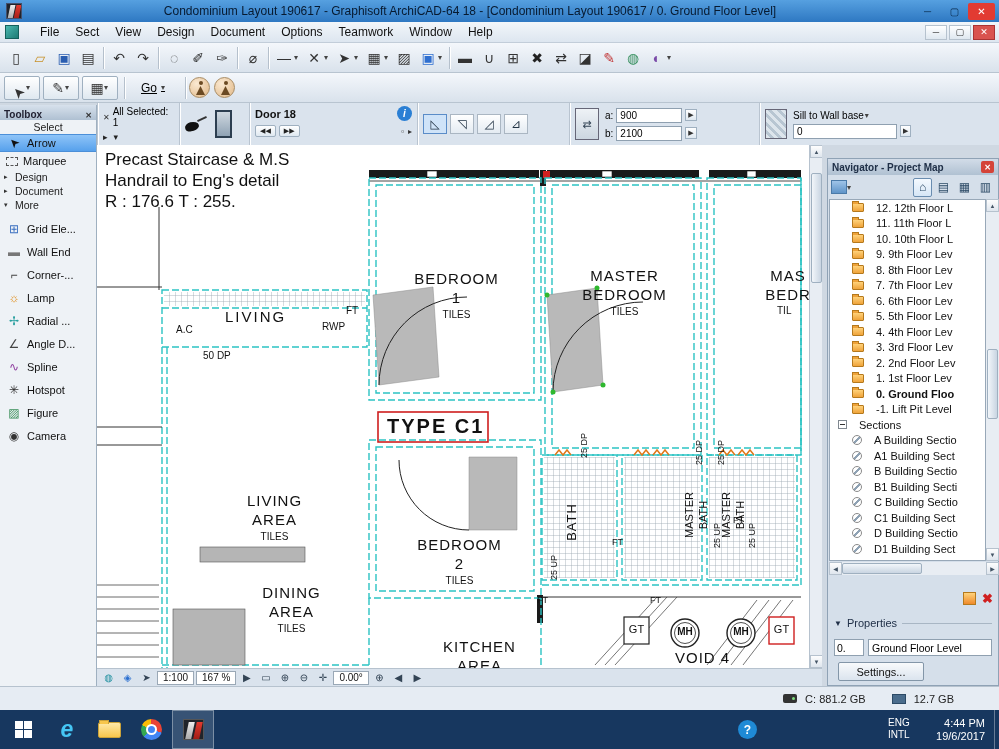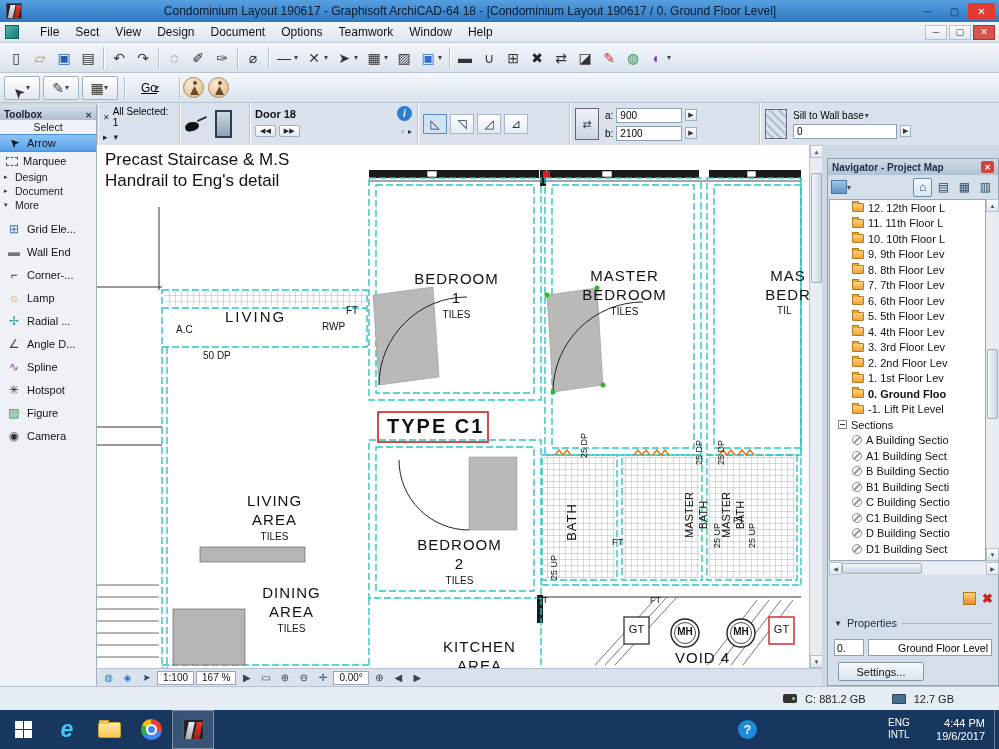--- a/index.html
+++ b/index.html
@@ -26,21 +26,21 @@
 #toolbar1,#toolbar2{position:absolute;left:0;width:999px;height:30px;background:linear-gradient(#f4f7fb,#d9e2ec);border-bottom:1px solid #b8c4d0;display:flex;align-items:center;padding:0 4px;}
 #toolbar1{top:43px;}#toolbar2{top:73px;}
 .tbico{width:24px;height:24px;display:inline-flex;align-items:center;justify-content:center;font-size:14px;color:#333;flex:none;}
 .tb-item{display:flex;align-items:center;flex:none;}
 .sep{width:1px;height:22px;background:#b5c0cc;box-shadow:1px 0 0 #fff;margin:0 3px;flex:none;}
 .dd-caret{font-size:8px;color:#444;margin-left:-2px;width:8px;}
 .c-open{color:#c8922a;}.c-save{color:#2a5db0;}.c-layers{color:#2f6fd0;}.c-pencil{color:#c03030;}
 .c-globe{color:#2e8b57;}.c-render{color:#7a4aa8;}.c-eyed{color:#222;}.c-del{color:#222;}
 .tool-lg{width:36px;height:24px;border:1px solid #9fb0c0;background:linear-gradient(#fff,#dfe8f0);border-radius:2px;display:flex;align-items:center;justify-content:center;margin-right:3px;flex:none;}
 .tool-lg .tbico{width:18px;}
-#go-btn{height:22px;border:1px solid transparent;display:flex;align-items:center;padding:0 6px;font-size:12px;gap:0;margin:0 6px;text-decoration:underline;}
+#go-btn{height:22px;border:1px solid transparent;display:flex;align-items:center;padding:0 6px;font-size:12px;gap:6px;margin:0 6px;text-decoration:underline;}
 .person{width:21px;height:21px;border-radius:50%;border:1px solid #a98c64;background:radial-gradient(circle at 35% 30%,#fbe9d2,#e0b887);position:relative;margin-right:4px;flex:none;}
 .person::before{content:"";position:absolute;left:9px;top:3px;width:4px;height:4px;border-radius:50%;background:#6b4a23;}
 .person::after{content:"";position:absolute;left:6px;top:8px;width:9px;height:9px;background:#6b4a23;clip-path:polygon(50% 0,100% 100%,0 100%);}
 .rot-arrow{transform:rotate(-135deg);display:inline-block;}
 
 
 #infobar{position:absolute;left:97px;top:103px;width:902px;height:42px;background:#dae3ed;display:flex;}
 .ib-sec{border-left:1px solid #b9c4d0;box-shadow:inset 1px 0 0 #fff;padding:3px 5px;position:relative;flex:none;}
 #ib-sel{width:82px;}
 #ib-sel .row1{display:flex;align-items:center;gap:3px;font-size:10px;}
@@ -160,41 +160,41 @@
 
 #navigator{position:absolute;left:827px;top:158px;width:172px;height:528px;background:#d5dfea;border:1px solid #8fa2b5;}
 #nav-head{height:16px;background:linear-gradient(#d2dce8,#b0c1d2);display:flex;align-items:center;padding:0 4px;font-size:10px;font-weight:bold;color:#203048;}
 #nav-head .x{margin-left:auto;width:13px;height:12px;background:#d44338;color:#fff;font-size:8px;display:flex;align-items:center;justify-content:center;border-radius:2px;}
 #nav-tools{height:24px;display:flex;align-items:center;padding:2px 3px;gap:2px;}
 .navchooser{width:16px;height:14px;background:linear-gradient(#9fc4e8,#5f94c8);border:1px solid #4a7aa8;}
 #nav-tools .spacer{flex:1;}
 .nav-tool{width:19px;height:19px;display:flex;align-items:center;justify-content:center;font-size:12px;color:#2c4a66;border:1px solid transparent;}
 .nav-tool.active{border:1px solid #6a8db0;background:linear-gradient(#f4f9fe,#d6e6f6);border-radius:2px;}
 #nav-tree{position:absolute;top:40px;left:1px;width:157px;height:362px;background:#fff;border:1px solid #98a8b8;overflow:hidden;}
-.nav-row{height:15.5px;display:flex;align-items:center;gap:4px;padding-left:22px;font-size:11px;color:#111;white-space:nowrap;overflow:hidden;}
+.nav-row{height:15.5px;display:flex;align-items:center;gap:12px;padding-left:22px;font-size:11px;color:#111;white-space:nowrap;overflow:hidden;}
 #story-list .nav-row:nth-of-type(13){font-weight:bold;}
 .folder-ico{width:12px;height:9px;background:linear-gradient(#ffd27a,#efa33a);border:1px solid #b5791c;border-radius:1px;position:relative;flex:none;}
 .folder-ico::before{content:"";position:absolute;left:-1px;top:-3px;width:5px;height:2px;background:#efa33a;border:1px solid #b5791c;border-bottom:none;}
 .sect-ico{width:10px;height:10px;flex:none;border-radius:50%;border:1px solid #8a8a8a;background:linear-gradient(135deg,#fff 42%,#8fa2b4 42% 58%,#fff 58%);}
 #sections-head{padding-left:8px;}
 .exp{width:9px;height:9px;border:1px solid #808890;background:#fff;position:relative;flex:none;}
 .exp::before{content:"";position:absolute;left:1px;right:1px;top:3px;height:1px;background:#333;}
 #nav-vscroll{position:absolute;top:40px;left:158px;width:13px;height:362px;background:#e8edf3;}
 #nav-vthumb{position:absolute;left:1px;top:150px;width:11px;height:70px;background:linear-gradient(90deg,#f2f6fa,#c9d5e2);border:1px solid #9fb0c0;border-radius:2px;}
 #nav-vdown{position:absolute;bottom:0;}
 #nav-hscroll{position:absolute;top:403px;left:1px;width:170px;height:13px;background:#e8edf3;display:flex;}
 #nav-hthumb{width:80px;height:11px;margin:1px 0;background:linear-gradient(#f2f6fa,#c9d5e2);border:1px solid #9fb0c0;border-radius:2px;}
 #nav-alert{position:absolute;top:432px;right:5px;display:flex;gap:6px;align-items:center;}
 #changes-icon{width:13px;height:13px;background:linear-gradient(#ffd27a,#ef8a2a);border:1px solid #b5791c;}
 #nav-redx{color:#d02020;font-size:13px;font-weight:bold;}
 #props-head{position:absolute;top:458px;left:6px;right:6px;display:flex;align-items:center;gap:5px;font-size:11px;color:#203048;}
 #props-head .caret{font-size:8px;}
 #props-head .line{flex:1;border-top:1px solid #a8b6c4;}
 #story-number{position:absolute;top:480px;left:6px;width:30px;height:17px;border:1px solid #8fa0b0;font-size:10.5px;padding:0 2px;background:#fff;}
-#story-name{position:absolute;top:480px;left:40px;width:124px;height:17px;border:1px solid #8fa0b0;font-size:10.5px;padding:0 3px;background:#fff;text-align:right;}
+#story-name{position:absolute;top:480px;left:40px;width:124px;height:17px;border:1px solid #8fa0b0;font-size:10.5px;padding:0 3px;background:#fff;}
 #settings-btn{position:absolute;top:503px;left:10px;width:86px;height:19px;border:1px solid #8396a8;border-radius:2px;background:linear-gradient(#f8fafc,#dbe4ee);font-size:11px;color:#111;}
 
 
 #statusbar{position:absolute;left:0;top:686px;width:999px;height:24px;background:#e6ecf3;border-top:1px solid #b6c2ce;display:flex;align-items:center;justify-content:flex-end;padding-right:45px;gap:8px;font-size:11px;color:#222;}
 .disk{width:14px;height:9px;background:#333;border-radius:2px;position:relative;}
 .disk::after{content:"";position:absolute;right:2px;top:3px;width:3px;height:3px;background:#7fe07f;border-radius:50%;}
 .ram{width:14px;height:10px;background:#4a6c8c;border:1px solid #2c4a66;margin-left:18px;}
 
 #taskbar{position:absolute;left:0;top:710px;width:999px;height:39px;background:#17375f;display:flex;align-items:center;}
 #start-btn{width:46px;height:39px;display:flex;align-items:center;justify-content:center;}
@@ -583,20 +583,21 @@
       <circle cx="644" cy="488" r="14" stroke-width="1.4"></circle>
       <circle cx="644" cy="488" r="10.5" stroke-width="0.8"></circle>
       <rect x="527" y="472" width="25" height="27" stroke-width="1.2"></rect>
       <rect x="672" y="472" width="25" height="27" stroke="#cf1f1f" stroke-width="1.4"></rect>
     </g>
   </svg>
 
   <div class="pl" id="lbl-note">
     <div>Precast Staircase &amp; M.S</div>
     <div>Handrail to Eng's detail</div>
+    <div>R : 176.6 T : 255.</div>
   </div>
   <div class="pl" id="lbl-balcony">LIVING</div>
   <div class="pl fs10" id="lbl-ac">A.C</div>
   <div class="pl fs10" id="lbl-ft-balcony">FT</div>
   <div class="pl fs10" id="lbl-rwp">RWP</div>
   <div class="pl c fs15" id="lbl-bedroom1">
     <div>BEDROOM</div>
     <div>1</div>
   </div>
   <div class="pl c fs10" id="lbl-tiles1">TILES</div>

